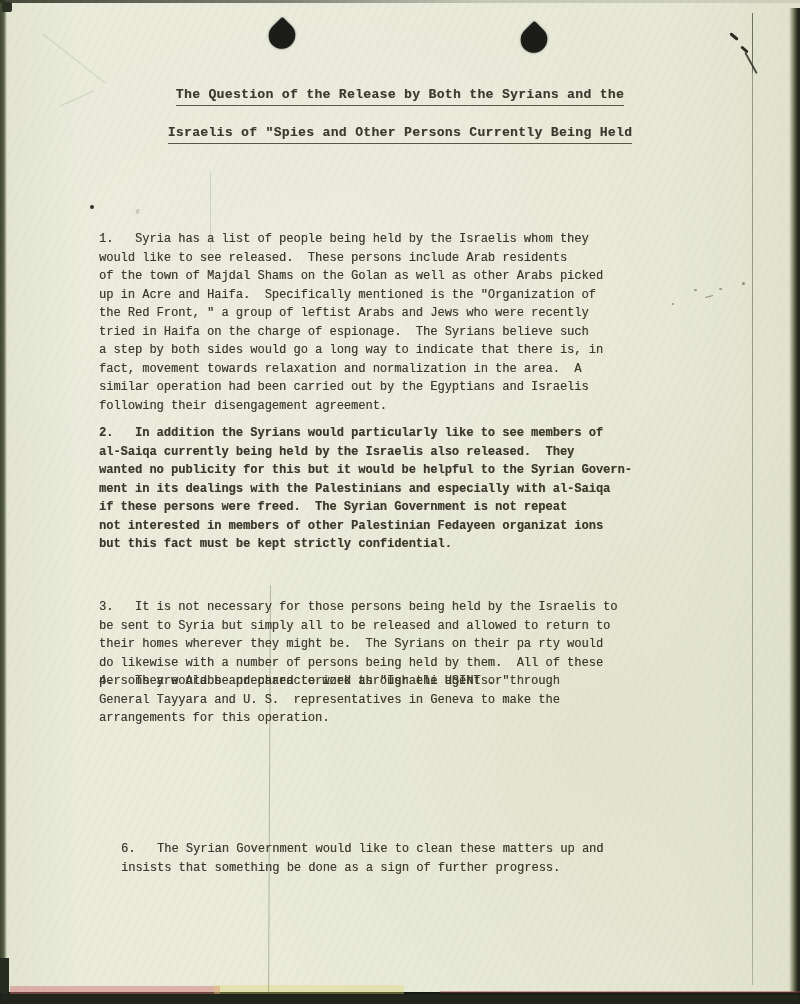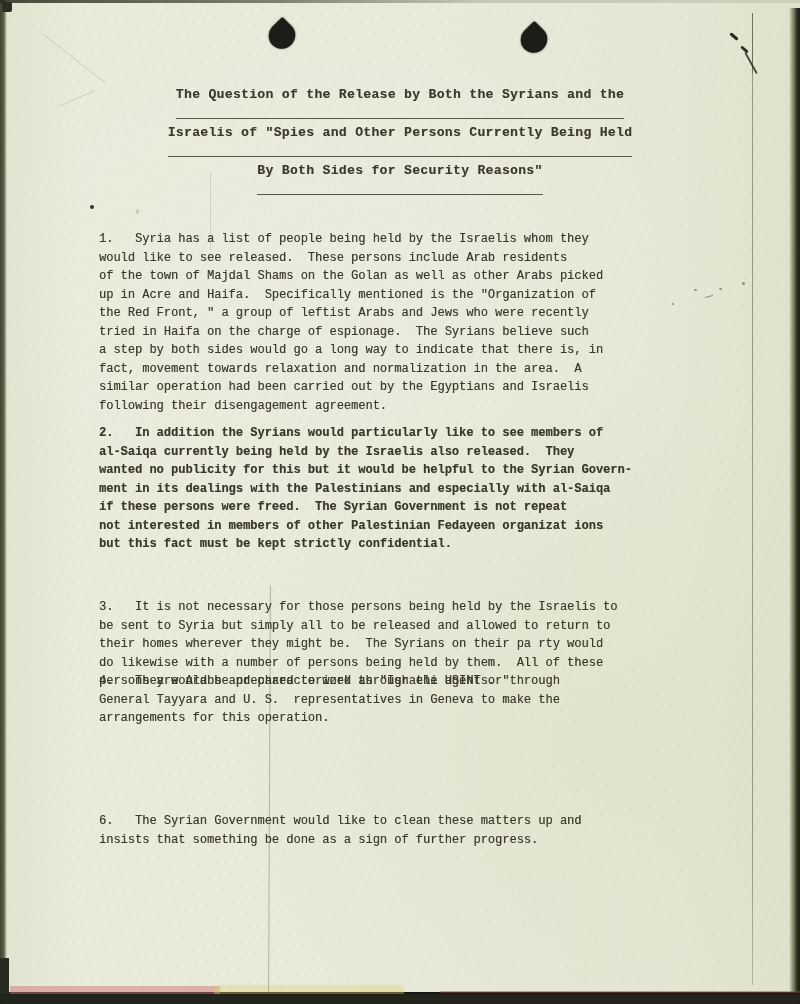--- a/index.html
+++ b/index.html
@@ -62,30 +62,30 @@
   .speck.m1{left:694px;top:289px;width:3px;height:2px;}
   .speck.m2{left:705px;top:296px;width:8px;height:1px;border-radius:0;transform:rotate(-14deg);}
   .speck.m3{left:719px;top:288px;width:3px;height:2px;}
   .speck.m4{left:742px;top:282px;width:3px;height:3px;}
   .speck.m5{left:672px;top:303px;width:2px;height:2px;}
 
   
   .title-line{position:absolute;left:70px;width:660px;text-align:center;
     font-size:13px;font-weight:bold;letter-spacing:0.35px;color:#3b382c;
     text-shadow:0.4px 0.4px 0.6px rgba(59,56,44,0.40);}
-  .title-line span{display:inline-block;padding-bottom:16px;
+  .title-line span{display:inline-block;padding-bottom:3px;
     border-bottom:1.5px solid rgba(64,61,48,0.85);}
   .t1{top:87px;} .t2{top:125px;} .t3{top:163px;}
 
   
   .para{position:absolute;left:99px;width:646px;white-space:pre-wrap;
     font-size:12px;line-height:18.5px;color:#3a372b;
     text-shadow:0.4px 0.4px 0.5px rgba(58,55,43,0.45);}
   .p1{top:230px;} .p2{top:424px;font-weight:bold;} .p3{top:598px;}
-  .p4{top:672px;} .p5{top:739px;} .p6{top:812px;}
+  .p4{top:672px;} .p5{top:739px;} .p6{top:840px;margin-left:22px;}
 </style>
 </head>
 <body>
 
 <div class="page">
 
   <div class="edge-left"></div>
   <div class="edge-right"></div>
   <div class="edge-top"></div>
   <div class="bottom-bar"></div>
@@ -114,23 +114,20 @@
   <div class="speck m3"></div>
   <div class="speck m4"></div>
   <div class="speck m5"></div>
 
   <div class="title-line t1">
     <span>The Question of the Release by Both the Syrians and the</span>
   </div>
   <div class="title-line t2">
     <span>Israelis of "Spies and Other Persons Currently Being Held</span>
   </div>
-  <div class="title-line t3">
-    <span>By Both Sides for Security Reasons"</span>
-  </div>
 
   <div class="para p1">1.   Syria has a list of people being held by the Israelis whom they
 would like to see released.  These persons include Arab residents
 of the town of Majdal Shams on the Golan as well as other Arabs picked
 up in Acre and Haifa.  Specifically mentioned is the "Organization of
 the Red Front, " a group of leftist Arabs and Jews who were recently
 tried in Haifa on the charge of espionage.  The Syrians believe such
 a step by both sides would go a long way to indicate that there is, in
 fact, movement towards relaxation and normalization in the area.  A
 similar operation had been carried out by the Egyptians and Israelis

